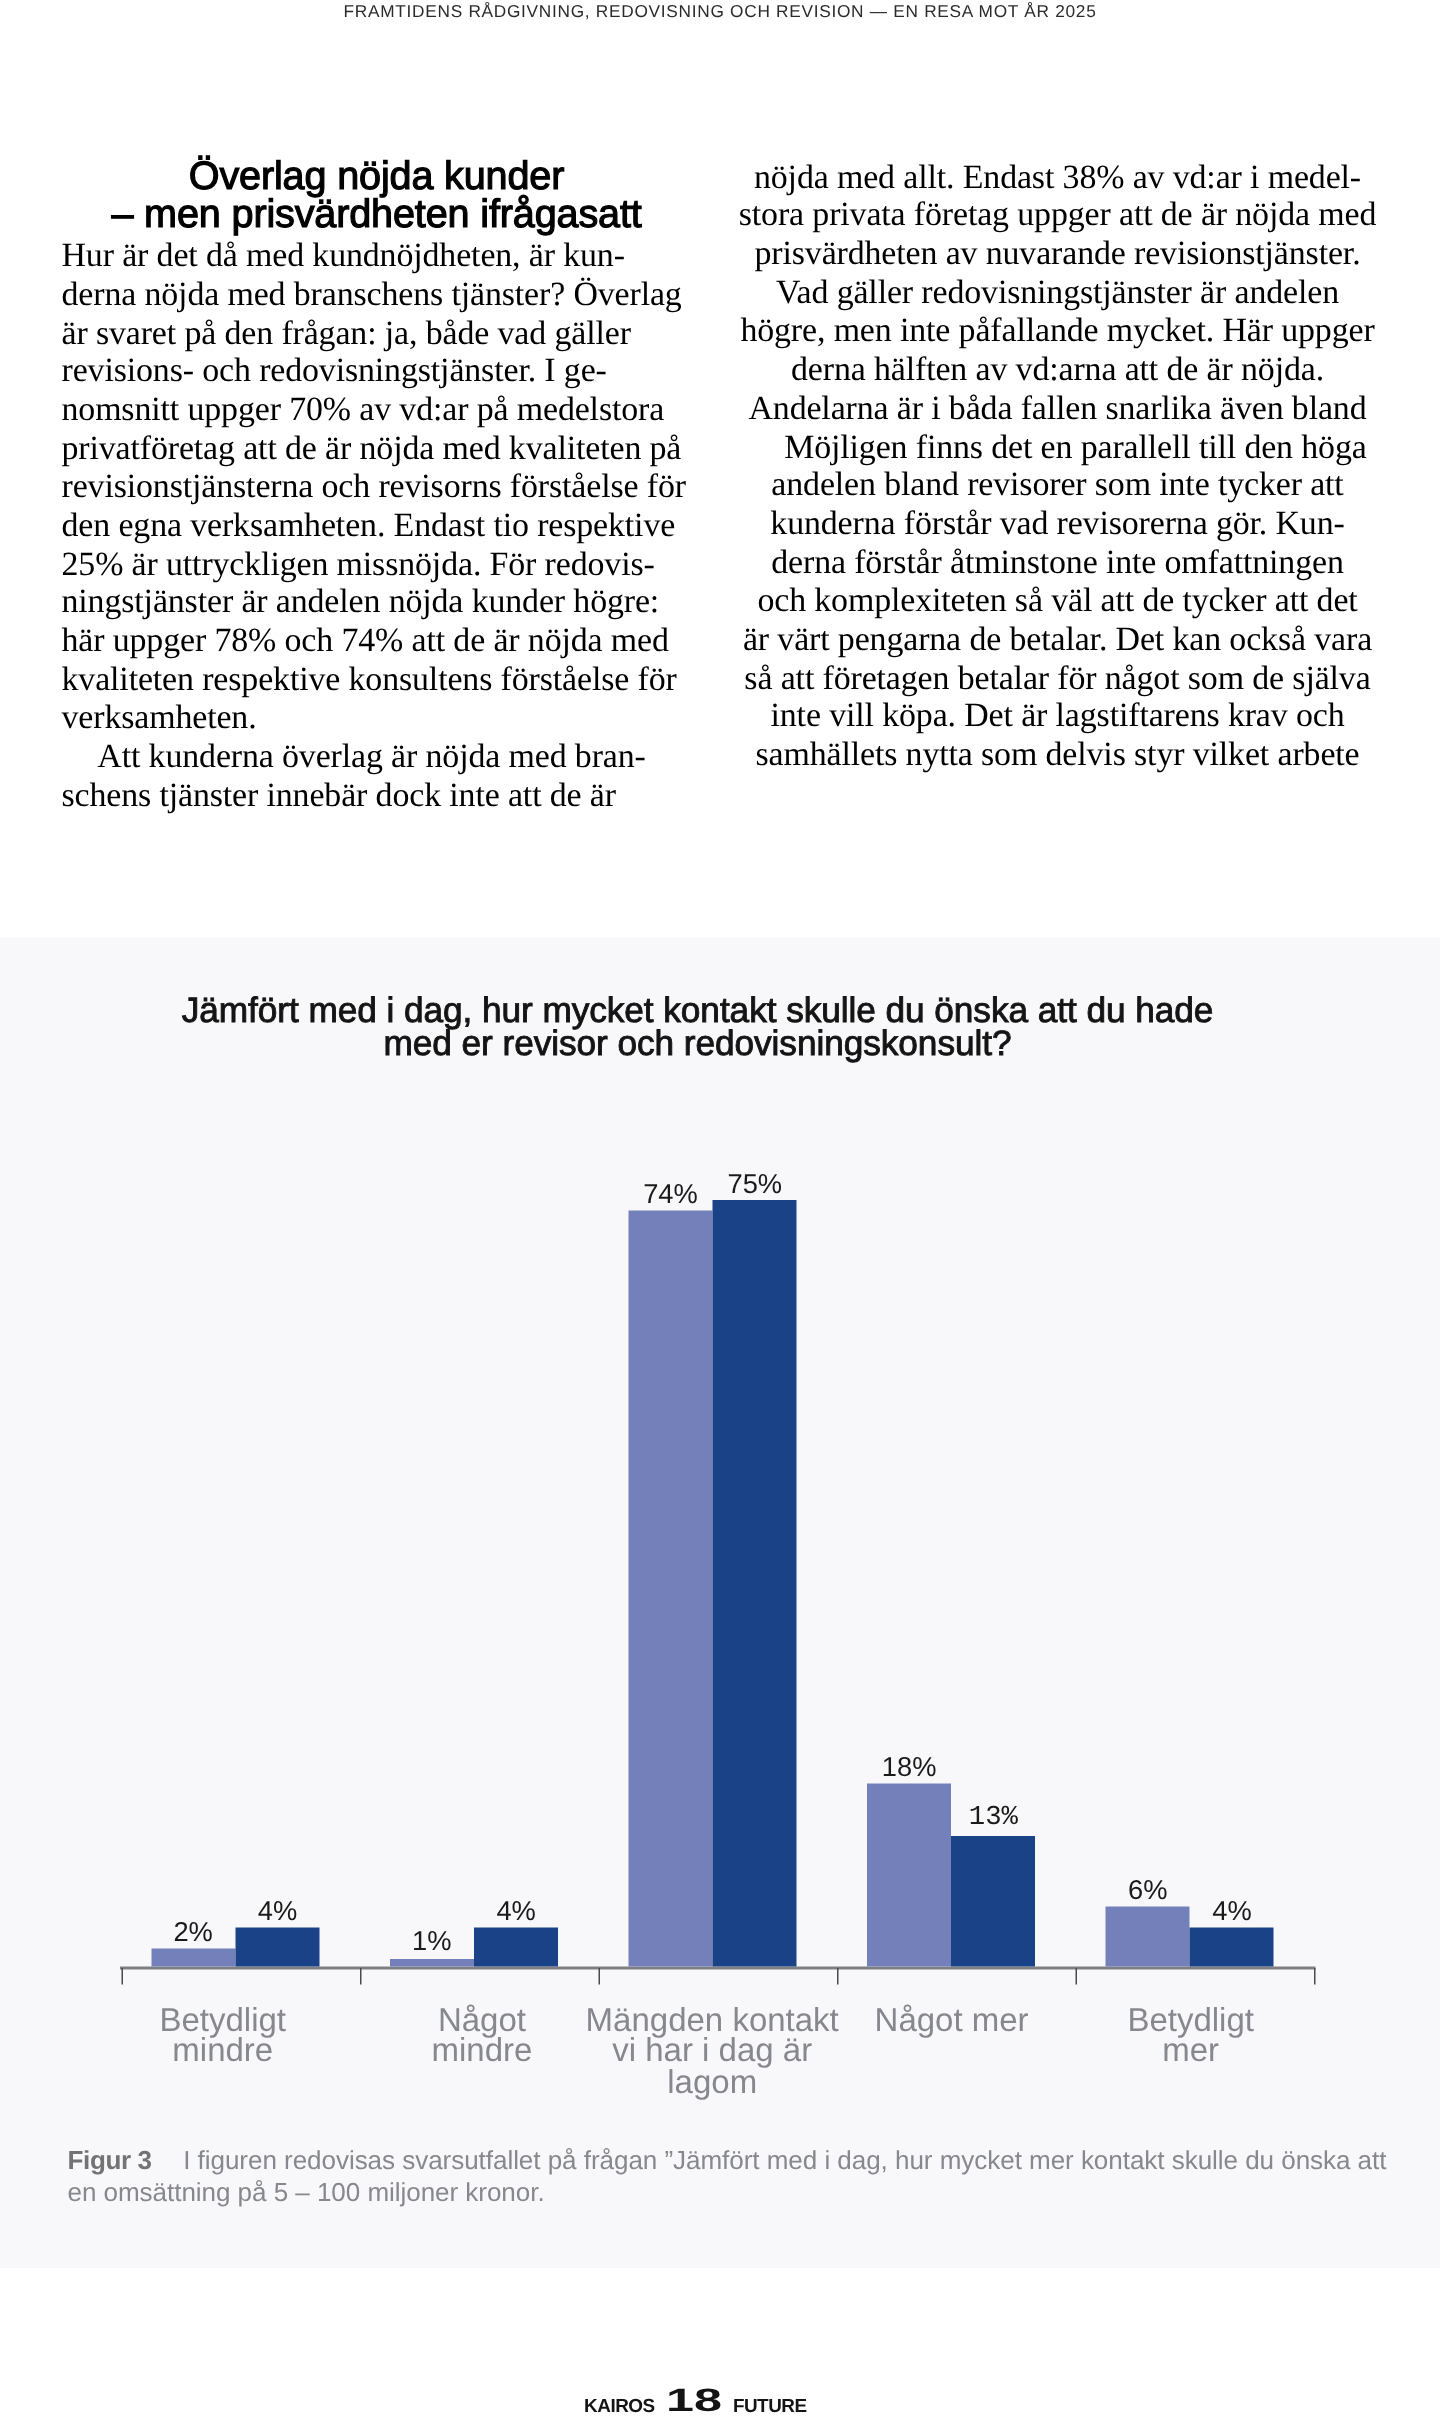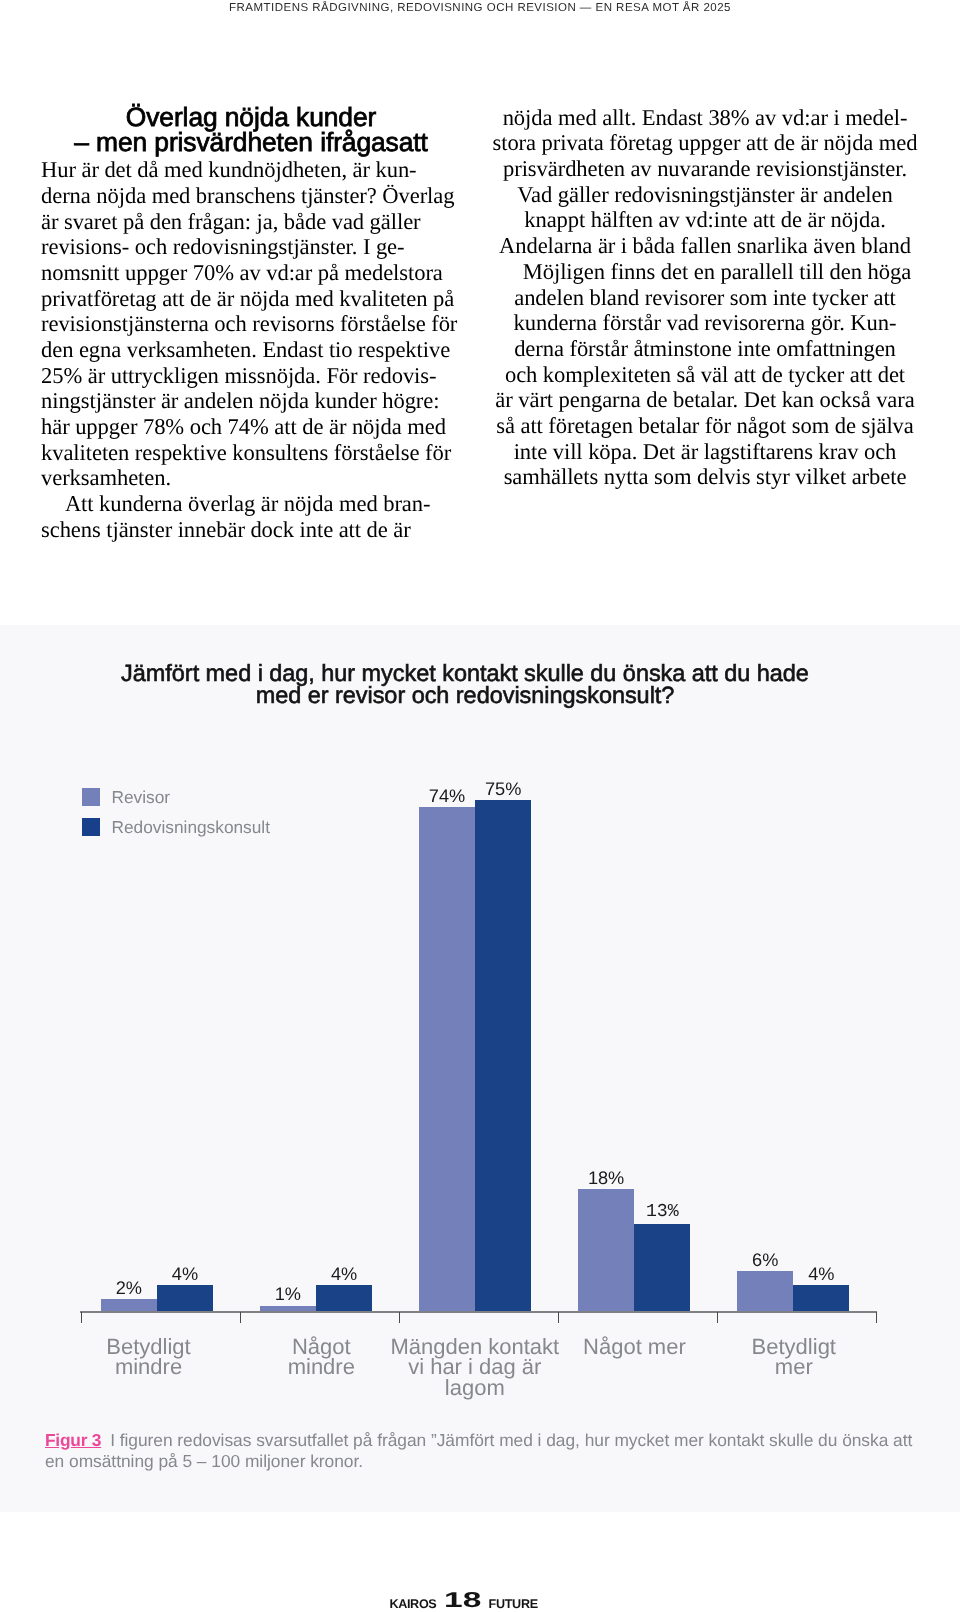--- a/index.html
+++ b/index.html
@@ -39,21 +39,21 @@
   .bar{position:absolute;}
   .bar-value{position:absolute;font-family:"Liberation Sans",sans-serif;font-size:18.2px;color:#1a1a1a;
              white-space:nowrap;text-align:center;line-height:20px;}
   .axis{position:absolute;left:80px;top:685.7px;width:797px;height:2.3px;background:#7e8084;}
   .tick{position:absolute;width:1.1px;height:10.9px;background:#4a4a4c;}
   .cat{position:absolute;font-family:"Liberation Sans",sans-serif;font-size:22px;color:#86888d;
        text-align:center;line-height:20.6px;}
 
   .figcap{position:absolute;left:45px;top:1430px;width:890px;
     font-family:"Liberation Sans",sans-serif;font-size:17.38px;line-height:21.1px;color:#86888d;letter-spacing:-0.033px;}
-  .figcap b{color:#ec4899;font-weight:bold;margin-right:9px;letter-spacing:-0.25px;text-decoration:underline;}
+  .figcap b{color:#737373;font-weight:bold;margin-right:21px;letter-spacing:-0.25px;}
   .figcap-t{white-space:pre;}
   .figcap-l1{white-space:pre;}
 
   .footer{position:absolute;left:0;top:1597px;width:960px;text-align:center;height:20px;}
   .footer .kw{position:absolute;font-family:"Liberation Sans",sans-serif;font-weight:bold;font-size:12.6px;
      letter-spacing:-0.32px;color:#141414;display:inline-block;transform-origin:left bottom;}
   .footer .kw.k1{left:389.4px;top:0px;}
   .footer .kw.k2{left:488.6px;top:0px;}
   .footer .pg{position:absolute;left:444px;top:-9px;font-family:"Liberation Sans",sans-serif;font-weight:bold;
      font-size:21.5px;color:#141414;display:inline-block;transform:scaleX(1.56);transform-origin:left bottom;}
@@ -88,50 +88,41 @@
         <div class="tline">schens tjänster innebär dock inte att de är</div>
       </div>
   </div>
 
   <div class="col col-right">
     <div class="body" id="right-body">
         <div class="tline">nöjda med allt. Endast 38% av vd:ar i medel-</div>
         <div class="tline">stora privata företag uppger att de är nöjda med</div>
         <div class="tline">prisvärdheten av nuvarande revisionstjänster.</div>
         <div class="tline">Vad gäller redovisningstjänster är andelen</div>
-        <div class="tline">knappt hälften av vd:inte att de är nöjda.</div>
+        <div class="tline">högre, men inte påfallande mycket. Här uppger</div>
+        <div class="tline">derna hälften av vd:arna att de är nöjda.</div>
         <div class="tline">Andelarna är i båda fallen snarlika även bland</div>
         <div class="tline" style="padding-left: 23.9px;">Möjligen finns det en parallell till den höga</div>
         <div class="tline">andelen bland revisorer som inte tycker att</div>
         <div class="tline">kunderna förstår vad revisorerna gör. Kun-</div>
         <div class="tline">derna förstår åtminstone inte omfattningen</div>
         <div class="tline">och komplexiteten så väl att de tycker att det</div>
         <div class="tline">är värt pengarna de betalar. Det kan också vara</div>
         <div class="tline">så att företagen betalar för något som de själva</div>
         <div class="tline">inte vill köpa. Det är lagstiftarens krav och</div>
         <div class="tline">samhällets nytta som delvis styr vilket arbete</div>
       </div>
   </div>
 
   <div class="chart-panel">
     <div class="chart-title">
       <div>Jämfört med i dag, hur mycket kontakt skulle du önska att du hade</div>
       <div>med er revisor och redovisningskonsult?</div>
     </div>
 
-    <div class="legend">
-      <div class="legend-row">
-        <span class="legend-swatch" style="background: rgb(116, 128, 186);"></span>
-        <span class="legend-label">Revisor</span>
-      </div>
-      <div class="legend-row">
-        <span class="legend-swatch" style="background: rgb(23, 63, 138);"></span>
-        <span class="legend-label">Redovisningskonsult</span>
-      </div>
-    </div>
 
     <div class="plot" id="plot">
       <div class="axis"></div>
     <div class="bar" style="left: 100.7px; width: 56.2px; top: 673.54px; height: 12.46px; background: rgb(116, 128, 186);"></div>
         <div class="bar-value" style="left: 100.7px; width: 56.2px; top: 652.34px;">2%</div>
         <div class="bar" style="left: 156.9px; width: 56.2px; top: 659.88px; height: 26.12px; background: rgb(26, 66, 134);"></div>
         <div class="bar-value" style="left: 156.9px; width: 56.2px; top: 638.68px;">4%</div>
         <div class="tick" style="left: 80.7px; top: 687px;"></div>
         <div class="cat" style="left: 38.5px; width: 220px; top: 711.5px;">
           <div>Betydligt</div>

